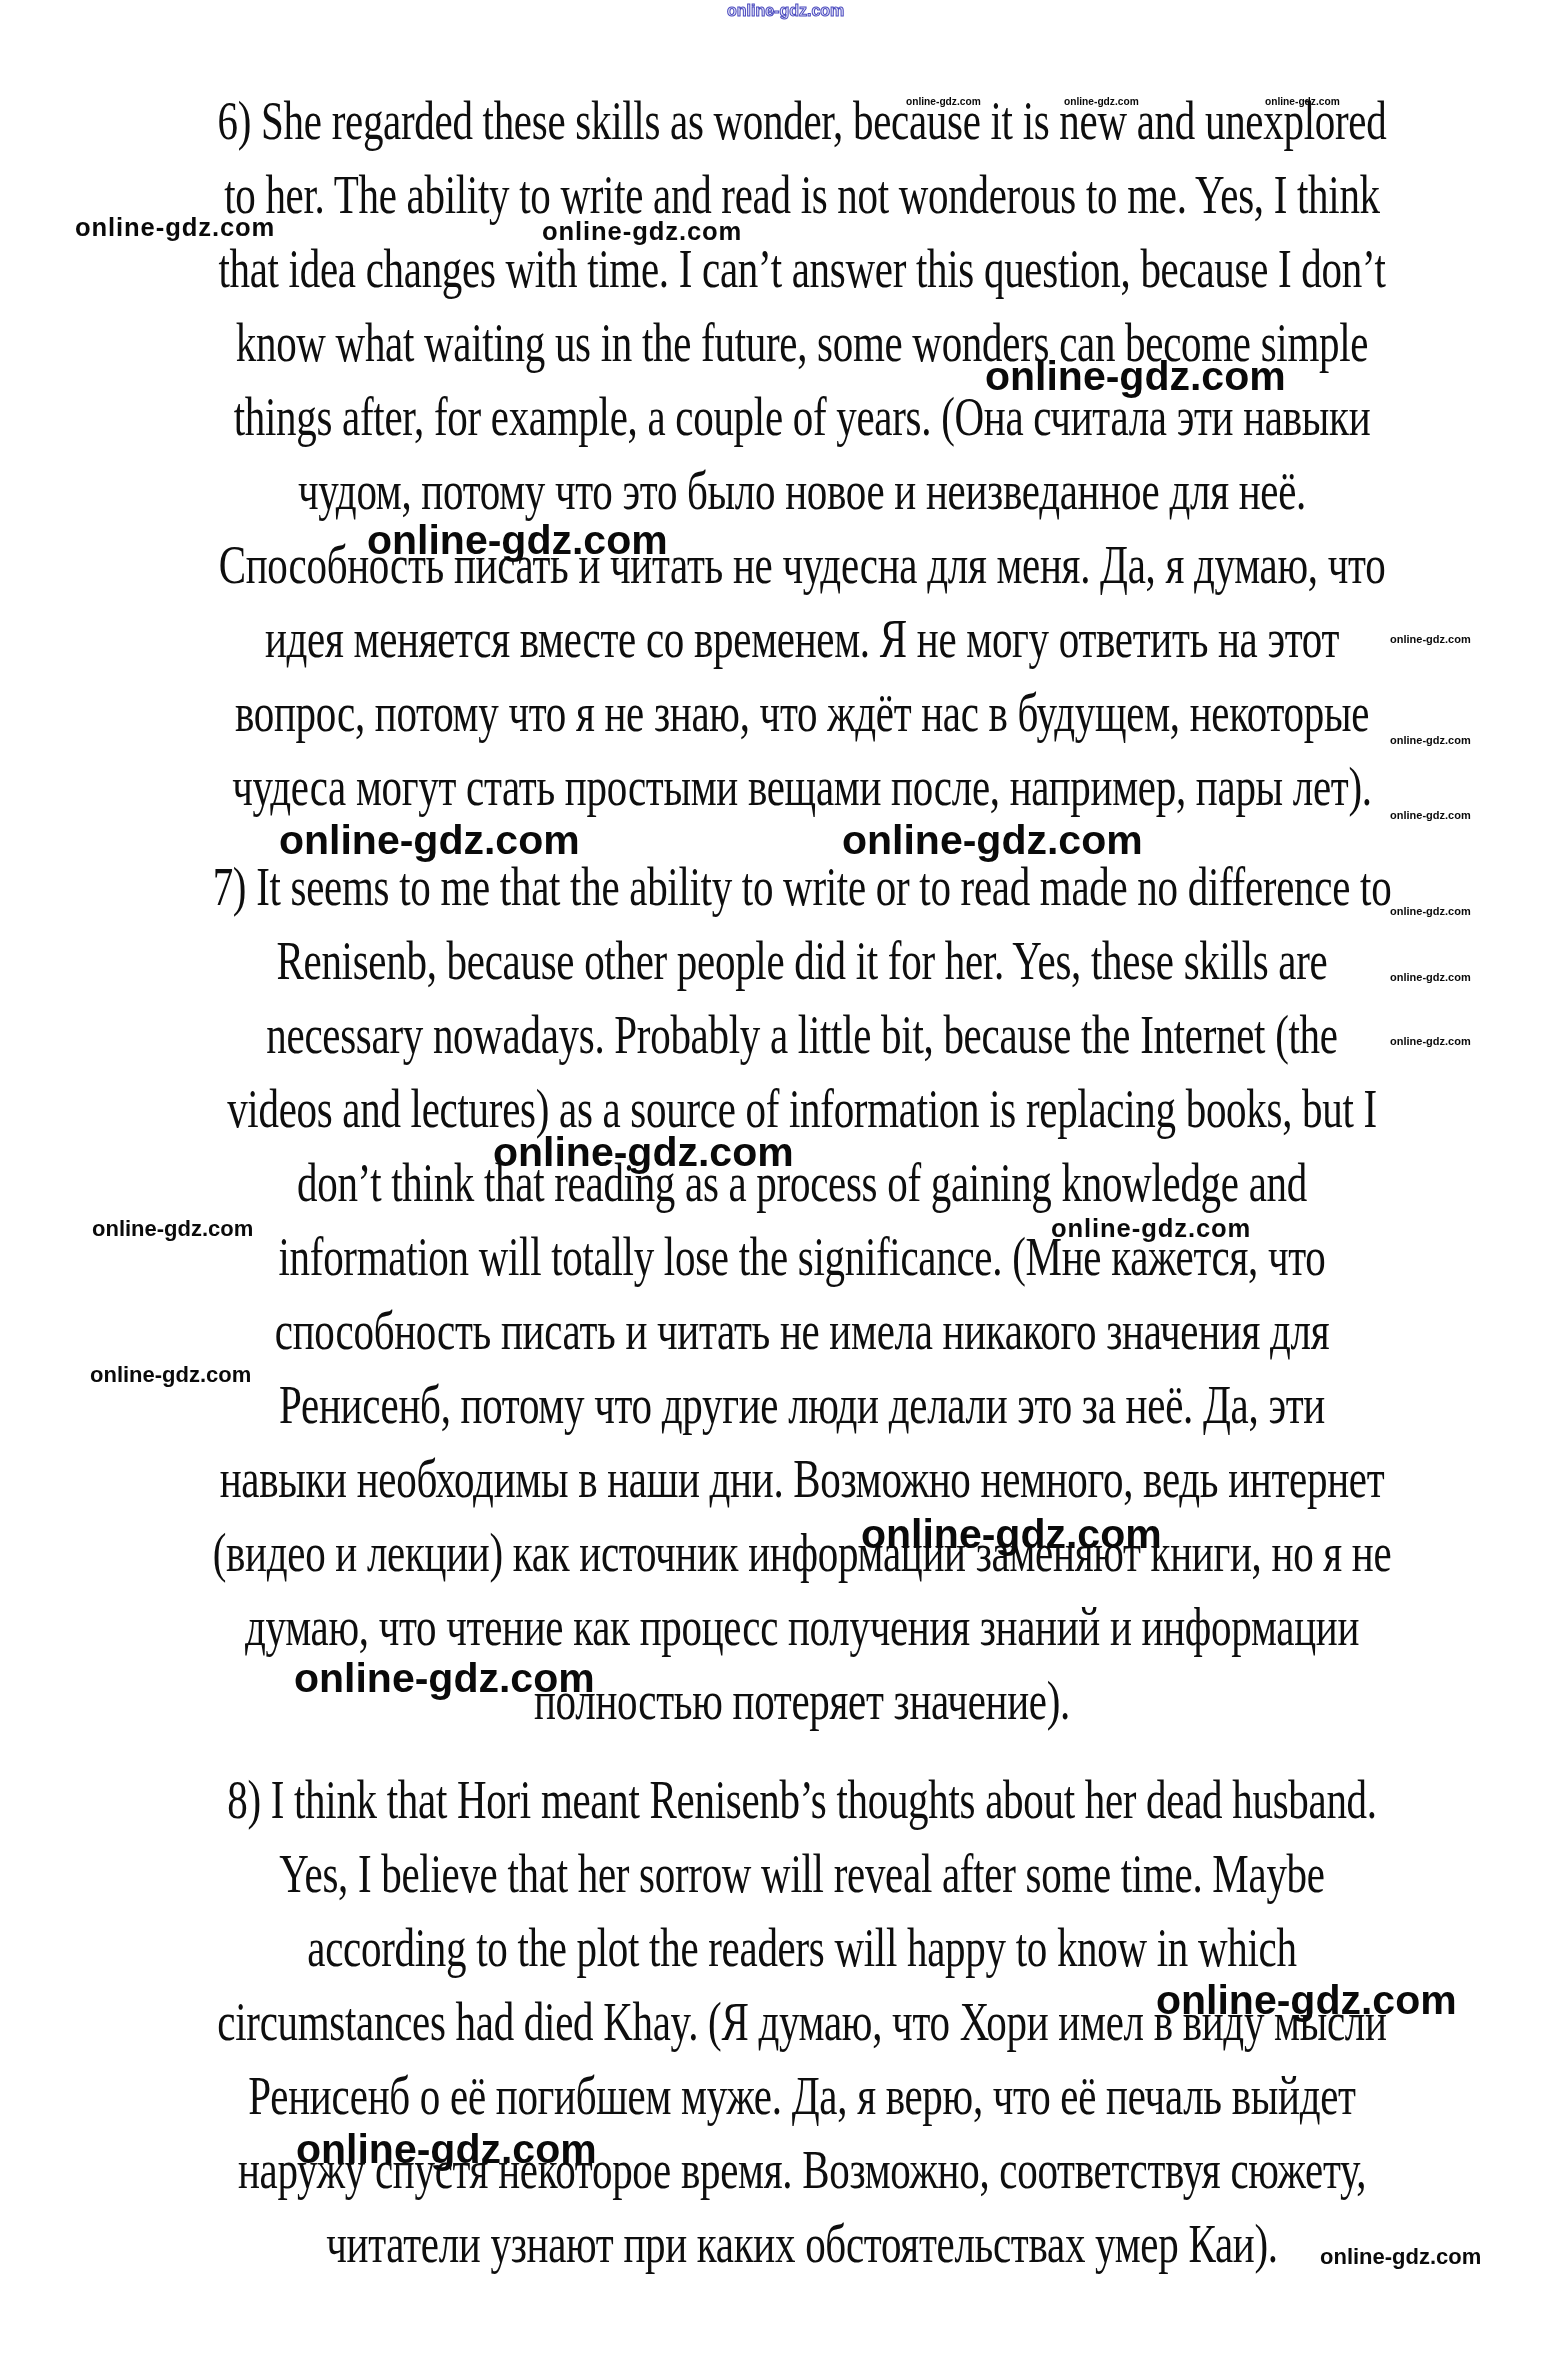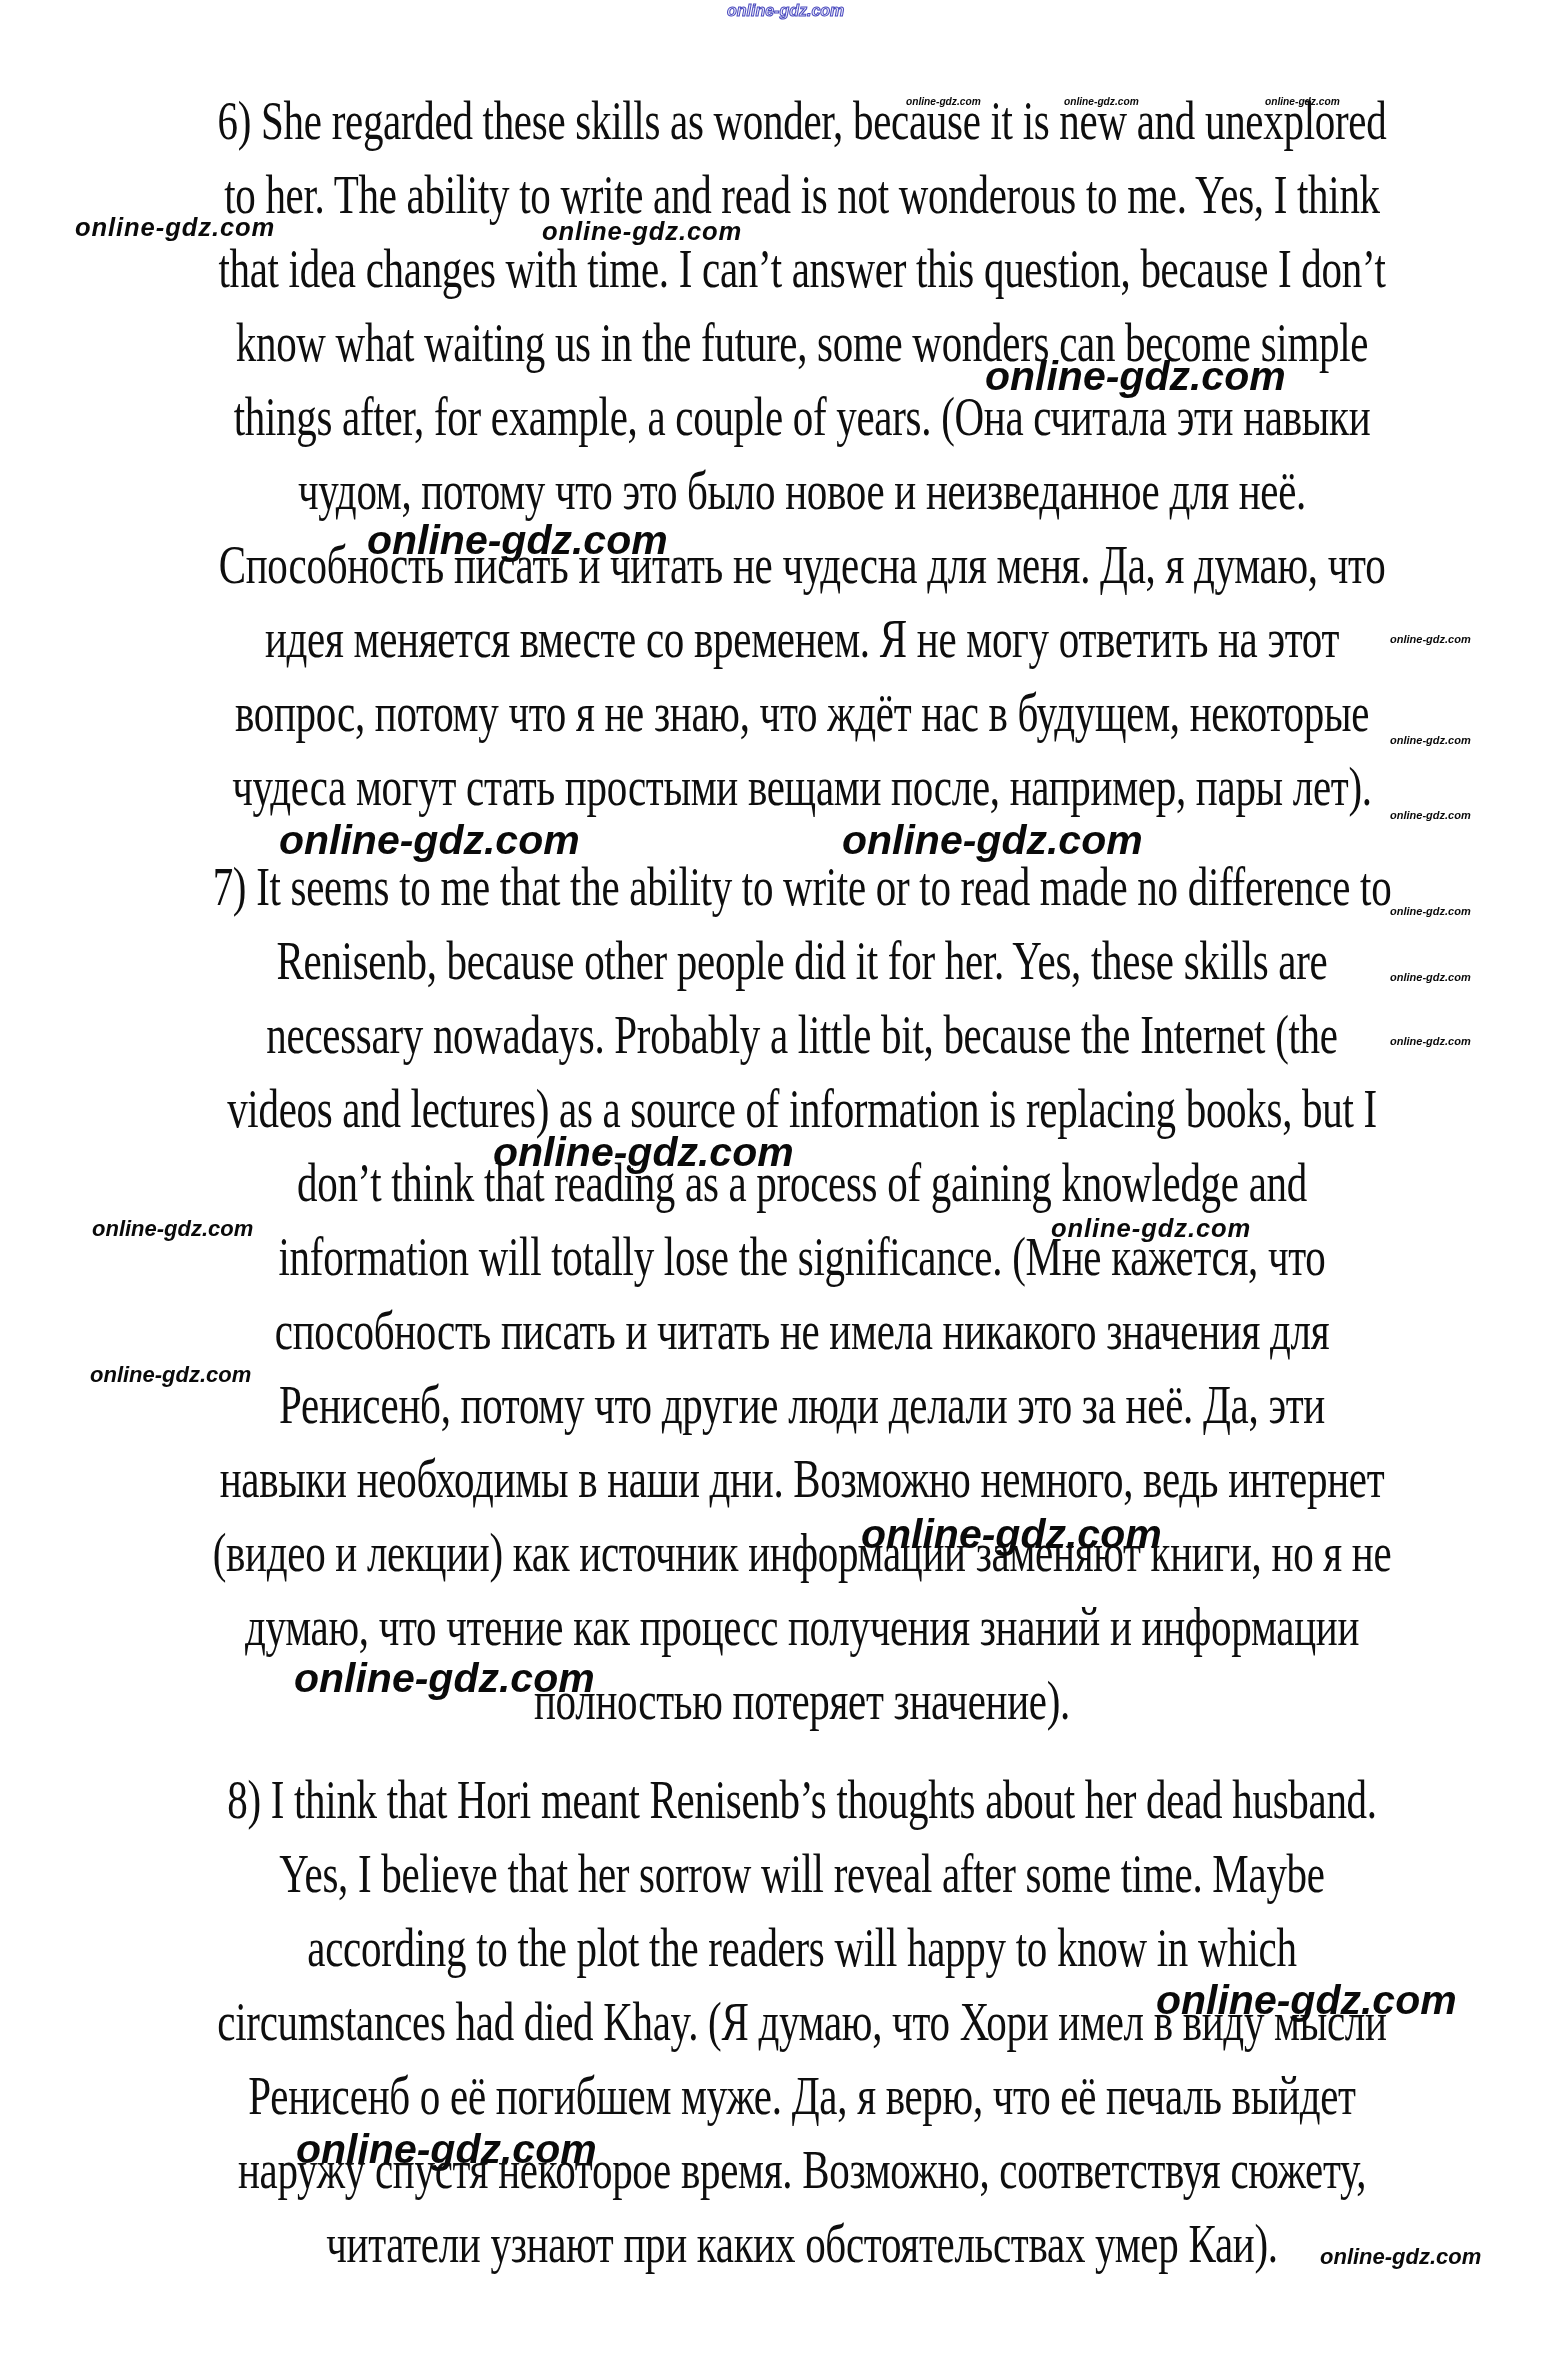--- a/index.html
+++ b/index.html
@@ -33,21 +33,21 @@
 
   
   .wm-layer {
     position: absolute;
     inset: 0;
     z-index: 2;
     pointer-events: none;
     font-family: "Liberation Sans", sans-serif;
     color: #0a0a0a;
   }
-  .wm { position: absolute; white-space: nowrap; line-height: 1; font-style: italic; }
+  .wm { position: absolute; white-space: nowrap; line-height: 1; }
   .wm-outline {
     font-size: 16px;
     font-weight: 700;
     color: #e8e8f8;
     -webkit-text-stroke: 1px var(--wm-outline, #4b4bbf);
   }
   .wm-tiny  { font-size: 10.2px; font-weight: 600; }
   .wm-small { font-size: 11px; font-weight: 700; }
   .wm-mid   { font-size: 22px; font-weight: 600; }
   .wm-mid2  { font-size: 25.6px; font-weight: 700; letter-spacing: 0.9px; }

